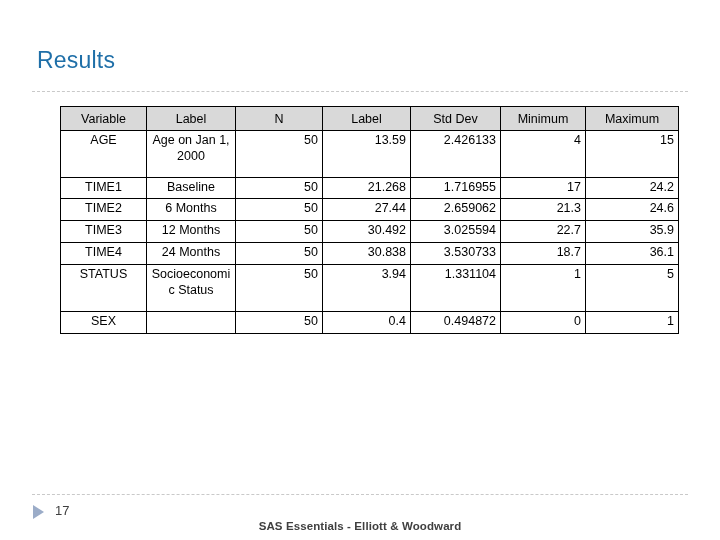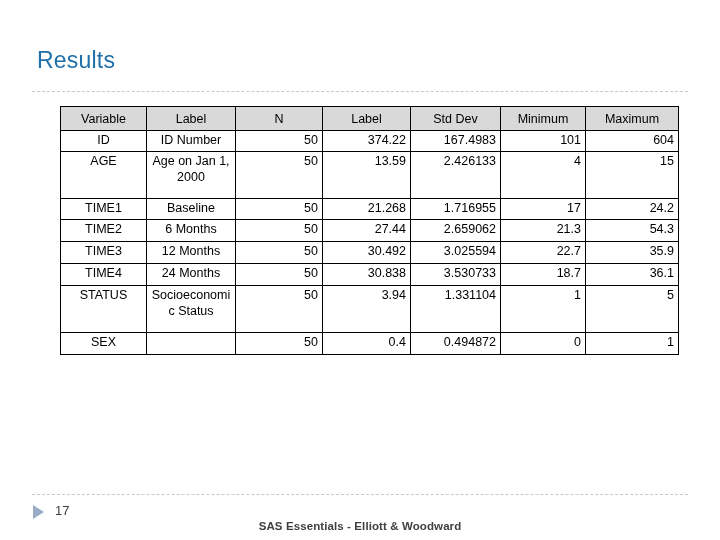--- a/index.html
+++ b/index.html
@@ -151,29 +151,20 @@
         <th>Variable</th>
         <th>Label</th>
         <th>N</th>
         <th>Label</th>
         <th>Std Dev</th>
         <th>Minimum</th>
         <th>Maximum</th>
       </tr>
     </thead>
     <tbody>
-      <tr class="r-h1">
-        <td class="cell-variable">ID</td>
-        <td class="cell-label">ID Number</td>
-        <td class="cell-num">50</td>
-        <td class="cell-num">374.22</td>
-        <td class="cell-num">167.4983</td>
-        <td class="cell-num">101</td>
-        <td class="cell-num">604</td>
-      </tr>
       <tr class="r-h2">
         <td class="cell-variable">AGE</td>
         <td class="cell-label">Age on Jan 1, 2000</td>
         <td class="cell-num">50</td>
         <td class="cell-num">13.59</td>
         <td class="cell-num">2.426133</td>
         <td class="cell-num">4</td>
         <td class="cell-num">15</td>
       </tr>
       <tr class="r-h1">
@@ -185,21 +176,21 @@
         <td class="cell-num">17</td>
         <td class="cell-num">24.2</td>
       </tr>
       <tr class="r-h3">
         <td class="cell-variable">TIME2</td>
         <td class="cell-label">6 Months</td>
         <td class="cell-num">50</td>
         <td class="cell-num">27.44</td>
         <td class="cell-num">2.659062</td>
         <td class="cell-num">21.3</td>
-        <td class="cell-num">54.3</td>
+        <td class="cell-num">24.6</td>
       </tr>
       <tr class="r-h3">
         <td class="cell-variable">TIME3</td>
         <td class="cell-label">12 Months</td>
         <td class="cell-num">50</td>
         <td class="cell-num">30.492</td>
         <td class="cell-num">3.025594</td>
         <td class="cell-num">22.7</td>
         <td class="cell-num">35.9</td>
       </tr>

